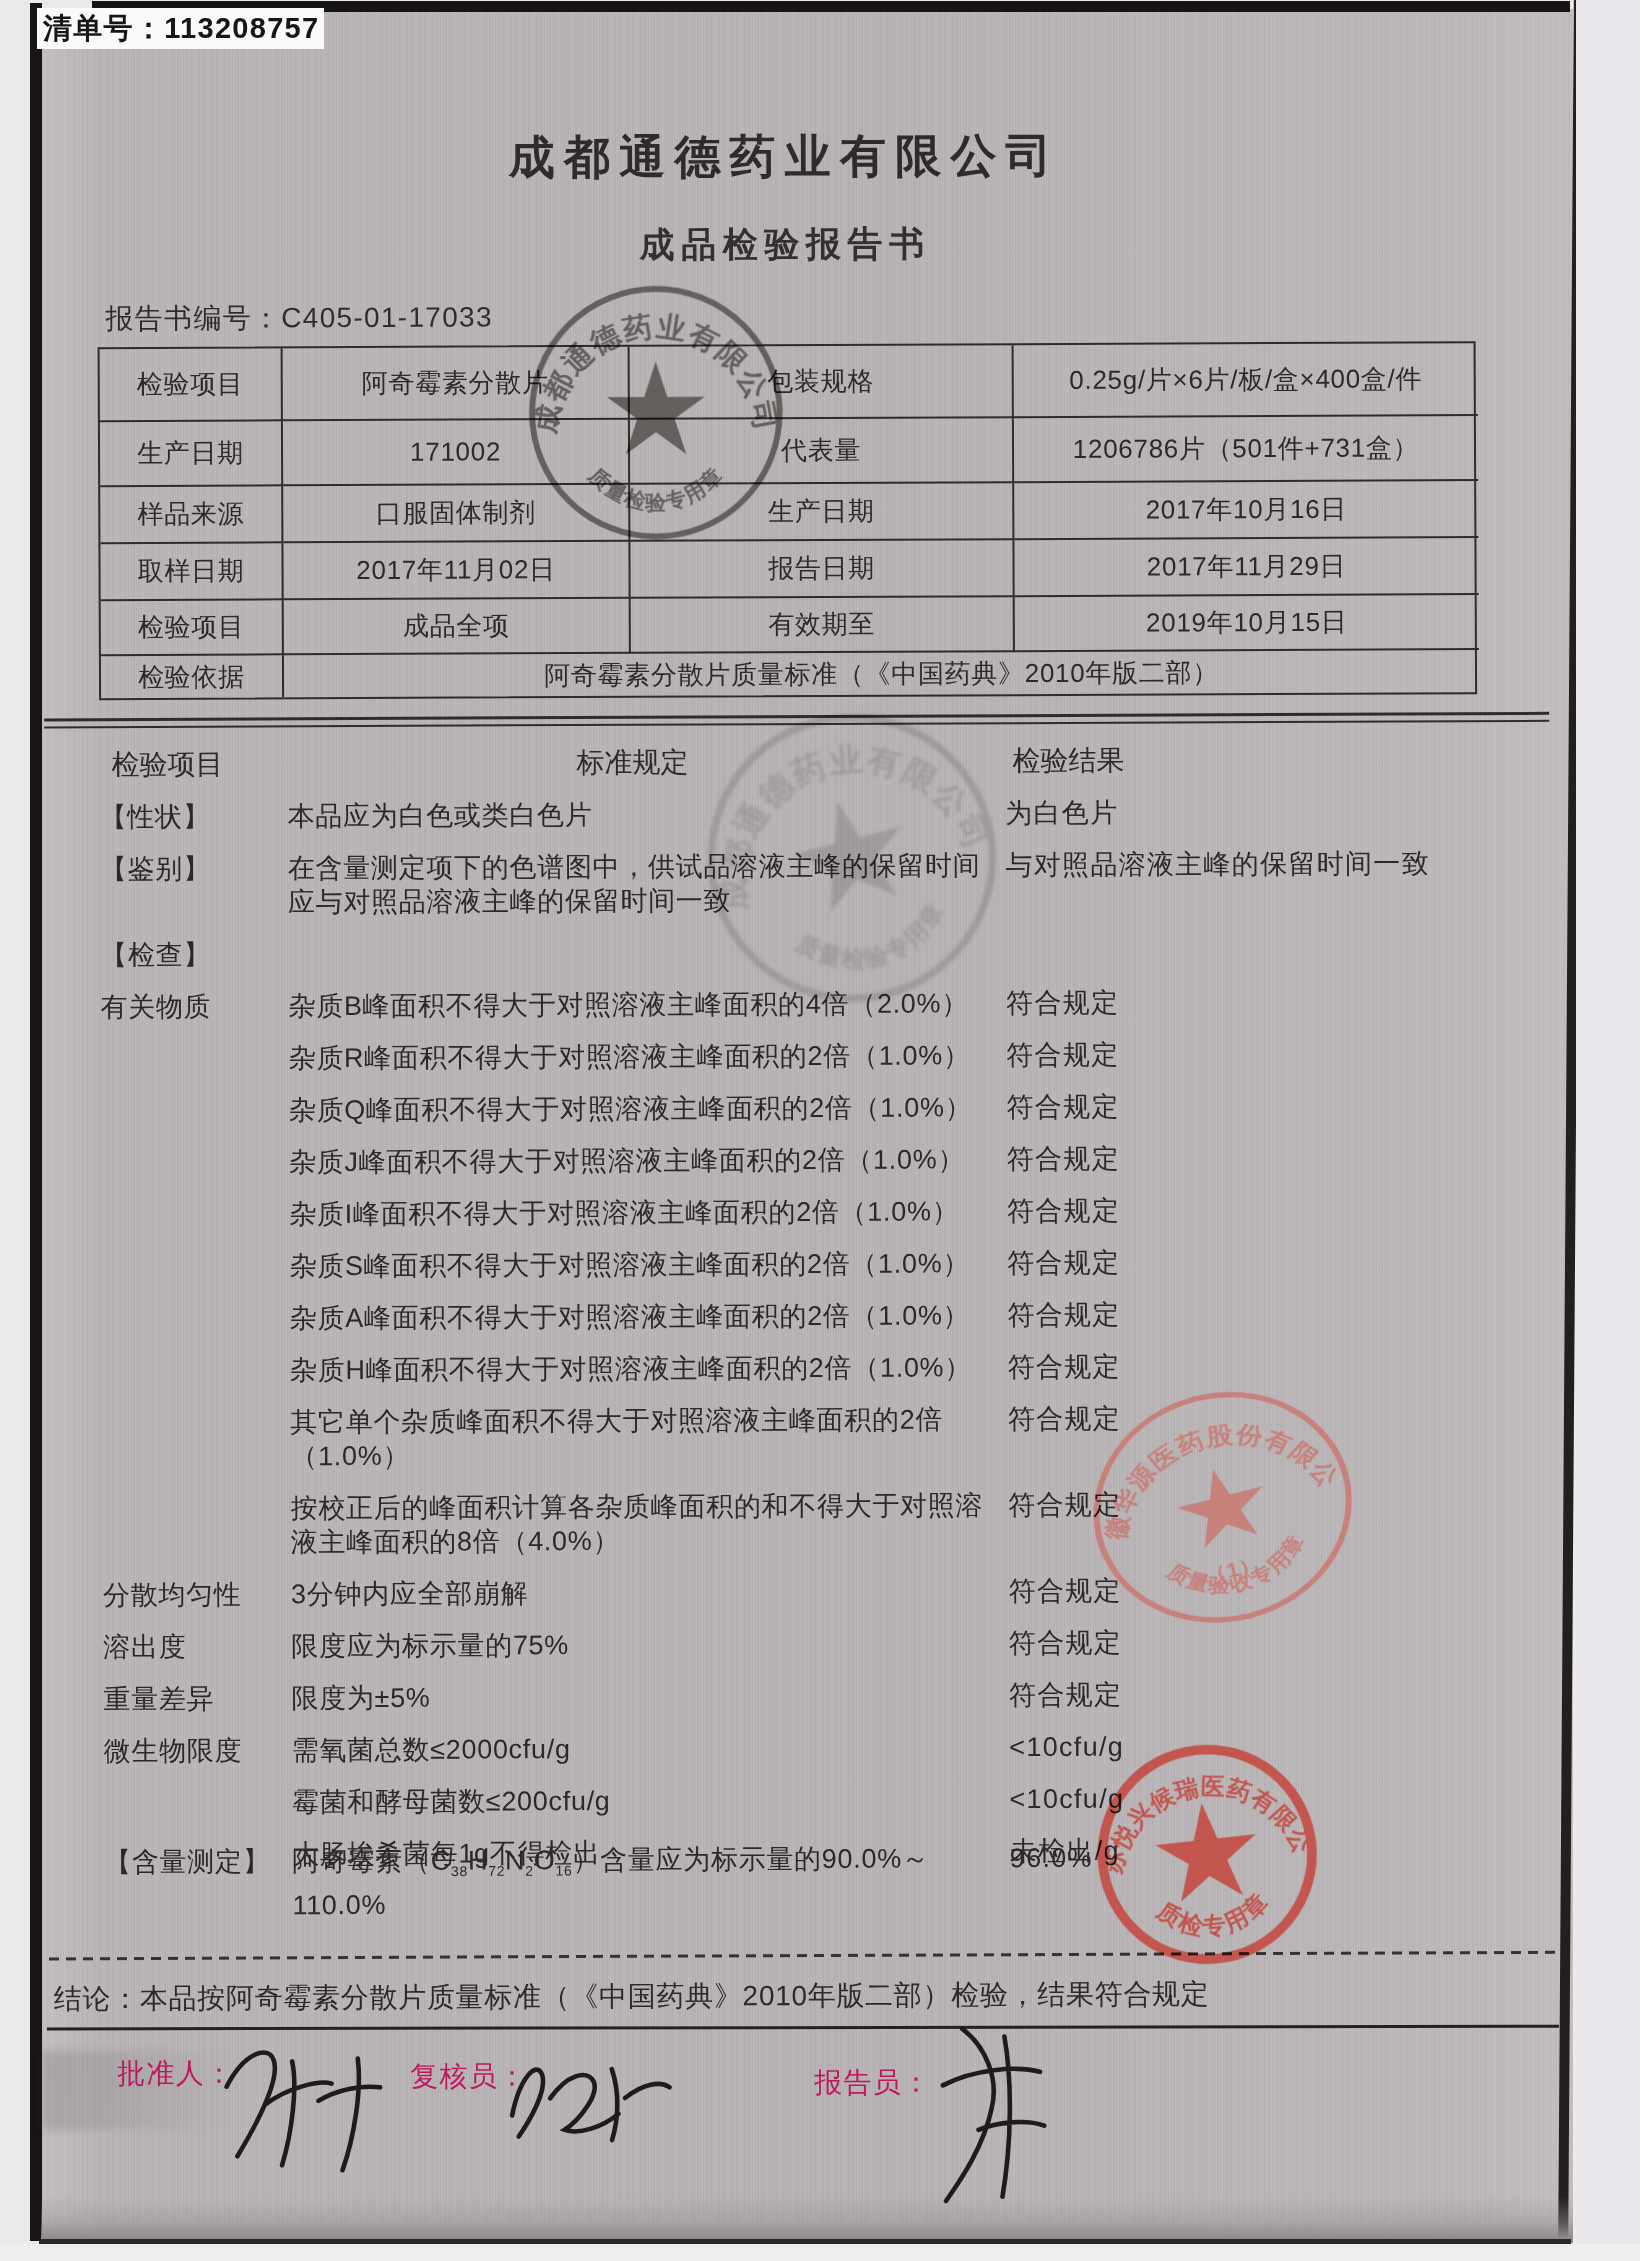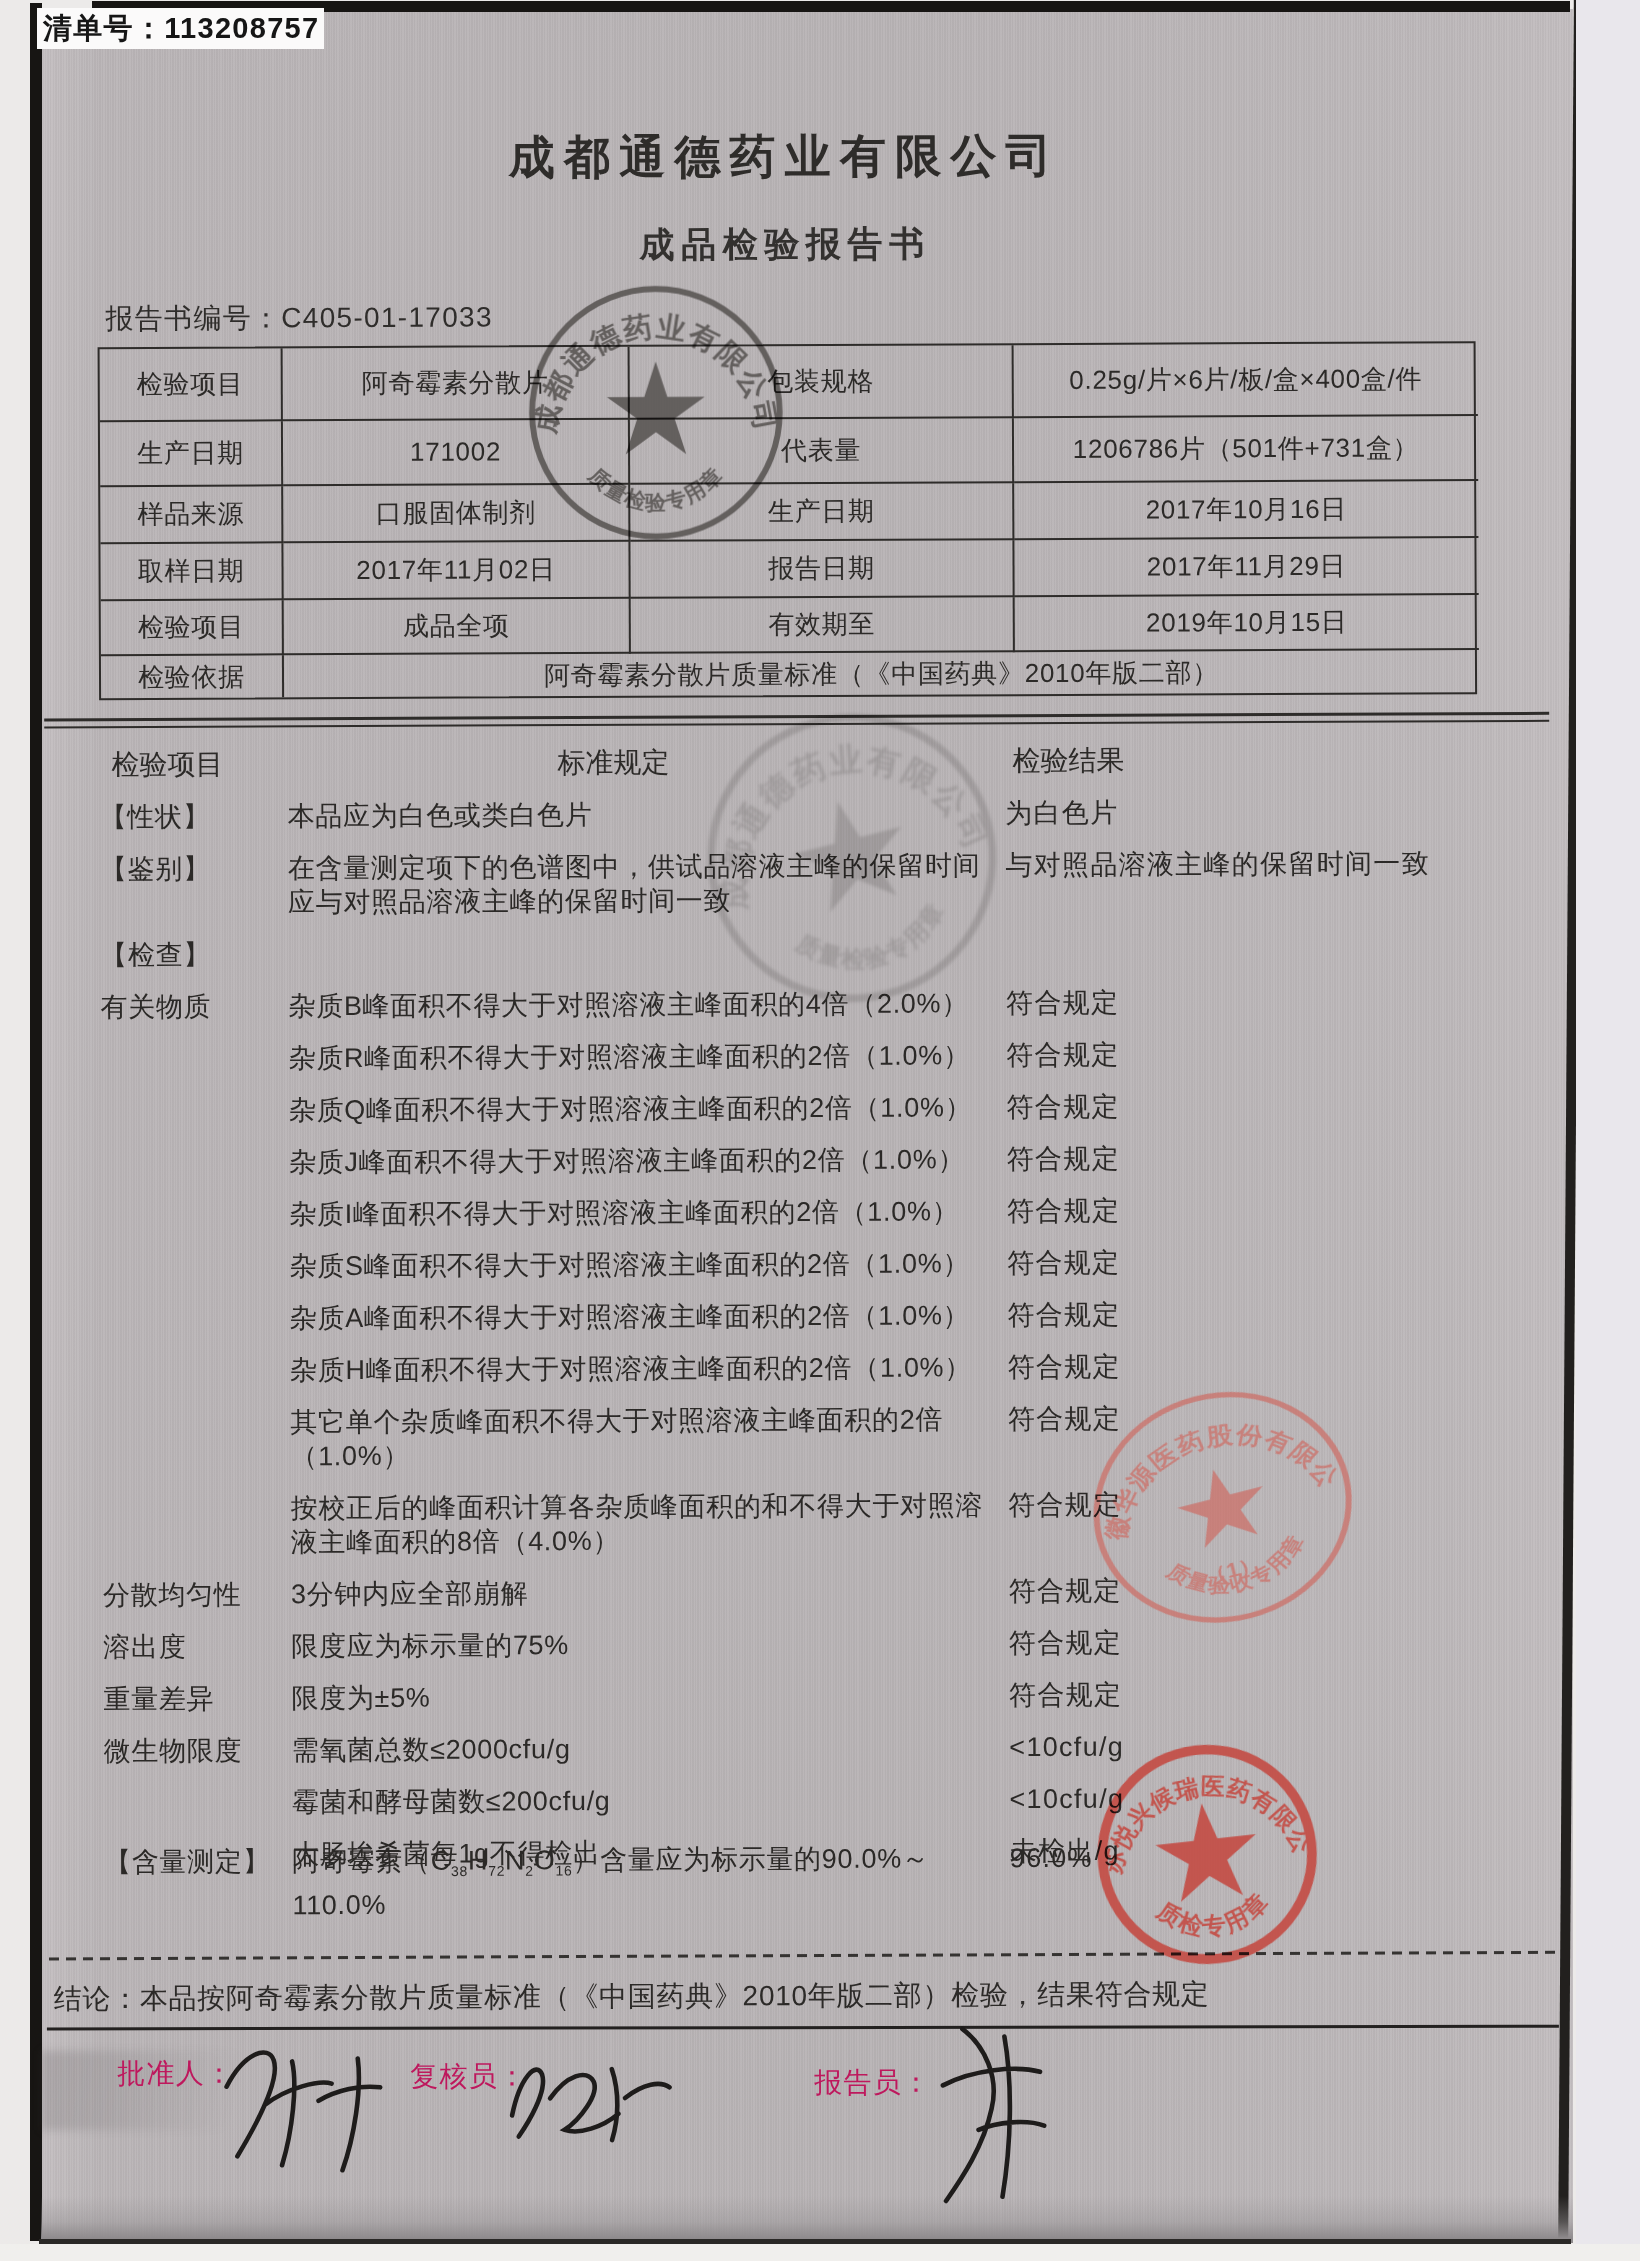--- a/index.html
+++ b/index.html
@@ -43,21 +43,21 @@
   .cell.last-col{border-right:none;}
   .cell.last-row{border-bottom:none;}
   .cell.span3{grid-column:2 / 5;}
   .r1{height:73px}.r2{height:65px}.r3{height:57px}.r4{height:57px}.r5{height:55px}.r6{height:42px}
   
   .rule-a{position:absolute;left:46px;top:715px;width:1505px;height:3.3px;background:#2e2c2a;}
   .rule-b{position:absolute;left:46px;top:723px;width:1505px;height:2px;background:#2e2c2a;}
   
   .res-header{position:absolute;left:0;top:743px;width:1578px;font-size:28px;color:#2c2a28;}
   .res-header .h-item{position:absolute;left:113px;}
-  .res-header .h-std{position:absolute;left:559px;}
+  .res-header .h-std{position:absolute;left:578px;}
   .res-header .h-res{position:absolute;left:1014px;}
   .res-body{position:absolute;left:101px;top:797px;width:1433px;font-size:27px;line-height:34px;}
   .rrow{display:flex;align-items:flex-start;margin-bottom:18px;}
   .rlabel{width:188px;flex:0 0 188px;letter-spacing:0.7px;font-family:Liberation Serif, serif;}
   .rstd{width:715px;flex:0 0 715px;letter-spacing:0.7px;}
   .rres{flex:1 1 auto;padding-left:2.6px;letter-spacing:1.3px;}
   sub{font-size:14px;}
   .assay-line2{display:block;}
   
   .dotted{position:absolute;left:45px;top:1954px;width:1507px;height:3.3px;

